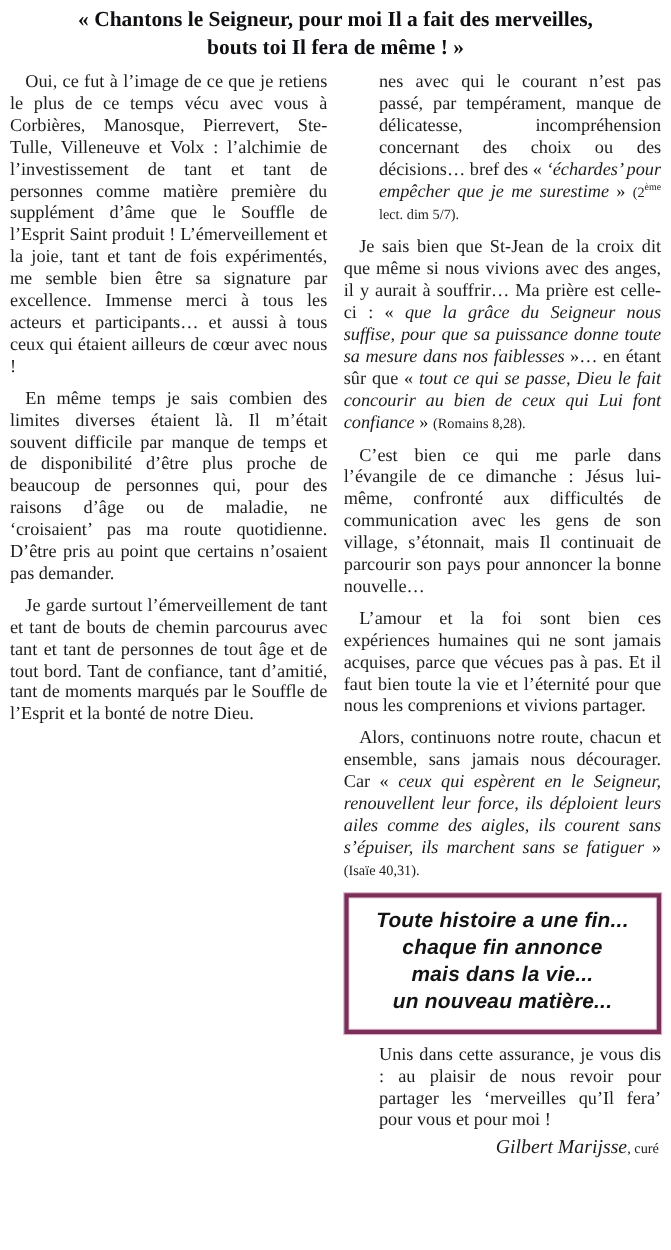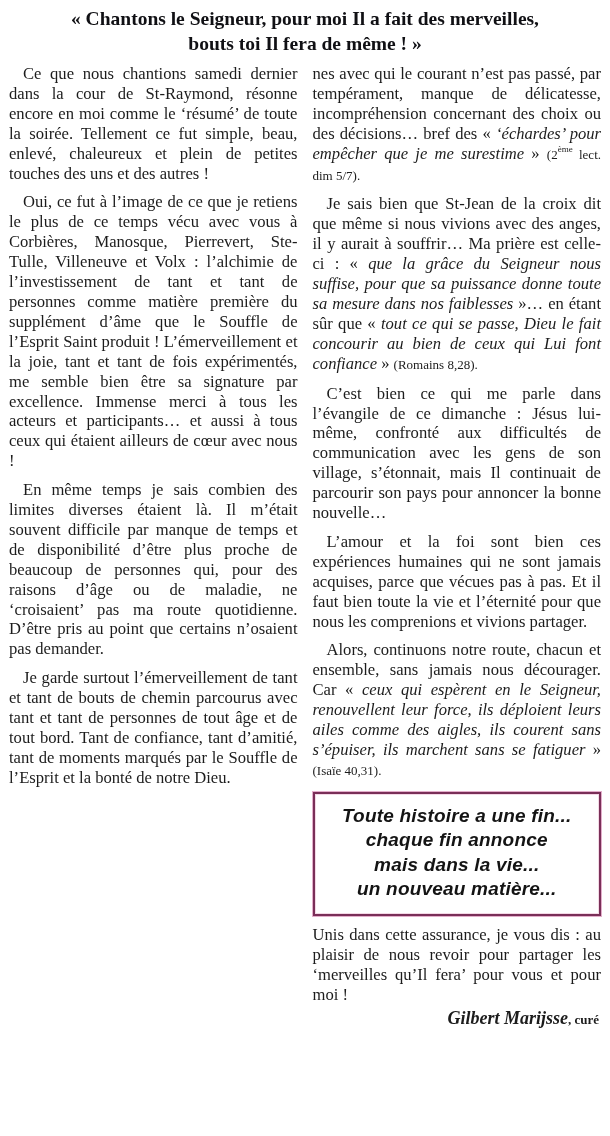--- a/index.html
+++ b/index.html
@@ -45,27 +45,27 @@
     color: #1c1c1c;
   }
   .para + .para, .quote-box + .para {
     margin-top: 9px;
   }
   .para + .quote-box {
     margin-top: 11px;
   }
   .para.cont {
     text-indent: 0;
+    margin-left: 32px;
   }
   .para.sig {
     text-align: right;
     text-indent: 0;
     padding-right: 2px;
     margin-top: 5px;
-    font-weight: bold;
   }
   .run-n { font-style: normal; }
   .run-i { font-style: italic; }
   .run-sup {
     font-size: 10px;
     vertical-align: super;
     line-height: 0;
   }
   .run-ref {
     font-size: 13px;
@@ -73,21 +73,21 @@
   .run-refsup {
     font-size: 9px;
     vertical-align: super;
     line-height: 0;
   }
   .run-sig-name {
     font-style: italic;
     font-size: 18px;
   }
   .quote-box {
-    border: 2px solid #7f1d1d;
+    border: 4px solid #7f1d1d;
     box-shadow: 0 0 0 1px #e3aecb, inset 0 0 0 1px #f3d9e6;
     background: #ffffff;
     padding: 10px 4px 12px 4px;
     text-align: center;
   }
   .quote-line {
     font-family: "Liberation Sans", "DejaVu Sans", sans-serif;
     font-weight: bold;
     font-style: italic;
     font-size: 19px;
@@ -99,21 +99,20 @@
 </head>
 <body>
 
 <div class="page">
   <div class="title">
     <div>« Chantons le Seigneur, pour moi Il a fait des merveilles,</div>
     <div>bouts toi Il fera de même ! »</div>
   </div>
   <div class="columns">
     <div class="col" id="col-left">
-        <p class="para"><span class="run-n">Ce que nous chantions samedi dernier dans la cour de St-Raymond, résonne encore en moi comme le ‘résumé’ de toute la soirée. Tellement ce fut simple, beau, enlevé, chaleureux et plein de petites touches des uns et des autres !</span></p>
         <p class="para"><span class="run-n">Oui, ce fut à l’image de ce que je retiens le plus de ce temps vécu avec vous à Corbières, Manosque, Pierrevert, Ste-Tulle, Villeneuve et Volx : l’alchimie de l’investissement de tant et tant de personnes comme matière première du supplément d’âme que le Souffle de l’Esprit Saint produit ! L’émerveillement et la joie, tant et tant de fois expérimentés, me semble bien être sa signature par excellence. Immense merci à tous les acteurs et participants… et aussi à tous ceux qui étaient ailleurs de cœur avec nous !</span></p>
         <p class="para"><span class="run-n">En même temps je sais combien des limites diverses étaient là. Il m’était souvent difficile par manque de temps et de disponibilité d’être plus proche de beaucoup de personnes qui, pour des raisons d’âge ou de maladie, ne ‘croisaient’ pas ma route quotidienne. D’être pris au point que certains n’osaient pas demander.</span></p>
         <p class="para"><span class="run-n">Je garde surtout l’émerveillement de tant et tant de bouts de chemin parcourus avec tant et tant de personnes de tout âge et de tout bord. Tant de confiance, tant d’amitié, tant de moments marqués par le Souffle de l’Esprit et la bonté de notre Dieu.</span></p>
       </div>
     <div class="col" id="col-right">
         <p class="para cont"><span class="run-n">nes avec qui le courant n’est pas passé, par tempérament, manque de délicatesse, incompréhension concernant des choix ou des décisions… bref des « </span><span class="run-i">‘échardes’ pour empêcher que je me surestime</span><span class="run-n"> » </span><span class="run-ref">(2</span><span class="run-refsup">ème</span><span class="run-ref"> lect. dim 5/7).</span></p>
         <p class="para"><span class="run-n">Je sais bien que St-Jean de la croix dit que même si nous vivions avec des anges, il y aurait à souffrir… Ma prière est celle-ci : « </span><span class="run-i">que la grâce du Seigneur nous suffise, pour que sa puissance donne toute sa mesure dans nos faiblesses</span><span class="run-n"> »… en étant sûr que « </span><span class="run-i">tout ce qui se passe, Dieu le fait concourir au bien de ceux qui Lui font confiance</span><span class="run-n"> » </span><span class="run-ref">(Romains 8,28).</span></p>
         <p class="para"><span class="run-n">C’est bien ce qui me parle dans l’évangile de ce dimanche : Jésus lui-même, confronté aux difficultés de communication avec les gens de son village, s’étonnait, mais Il continuait de parcourir son pays pour annoncer la bonne nouvelle…</span></p>
         <p class="para"><span class="run-n">L’amour et la foi sont bien ces expériences humaines qui ne sont jamais acquises, parce que vécues pas à pas. Et il faut bien toute la vie et l’éternité pour que nous les comprenions et vivions partager.</span></p>
         <p class="para"><span class="run-n">Alors, continuons notre route, chacun et ensemble, sans jamais nous décourager. Car « </span><span class="run-i">ceux qui espèrent en le Seigneur, renouvellent leur force, ils déploient leurs ailes comme des aigles, ils courent sans s’épuiser, ils marchent sans se fatiguer</span><span class="run-n"> » </span><span class="run-ref">(Isaïe 40,31).</span></p>

